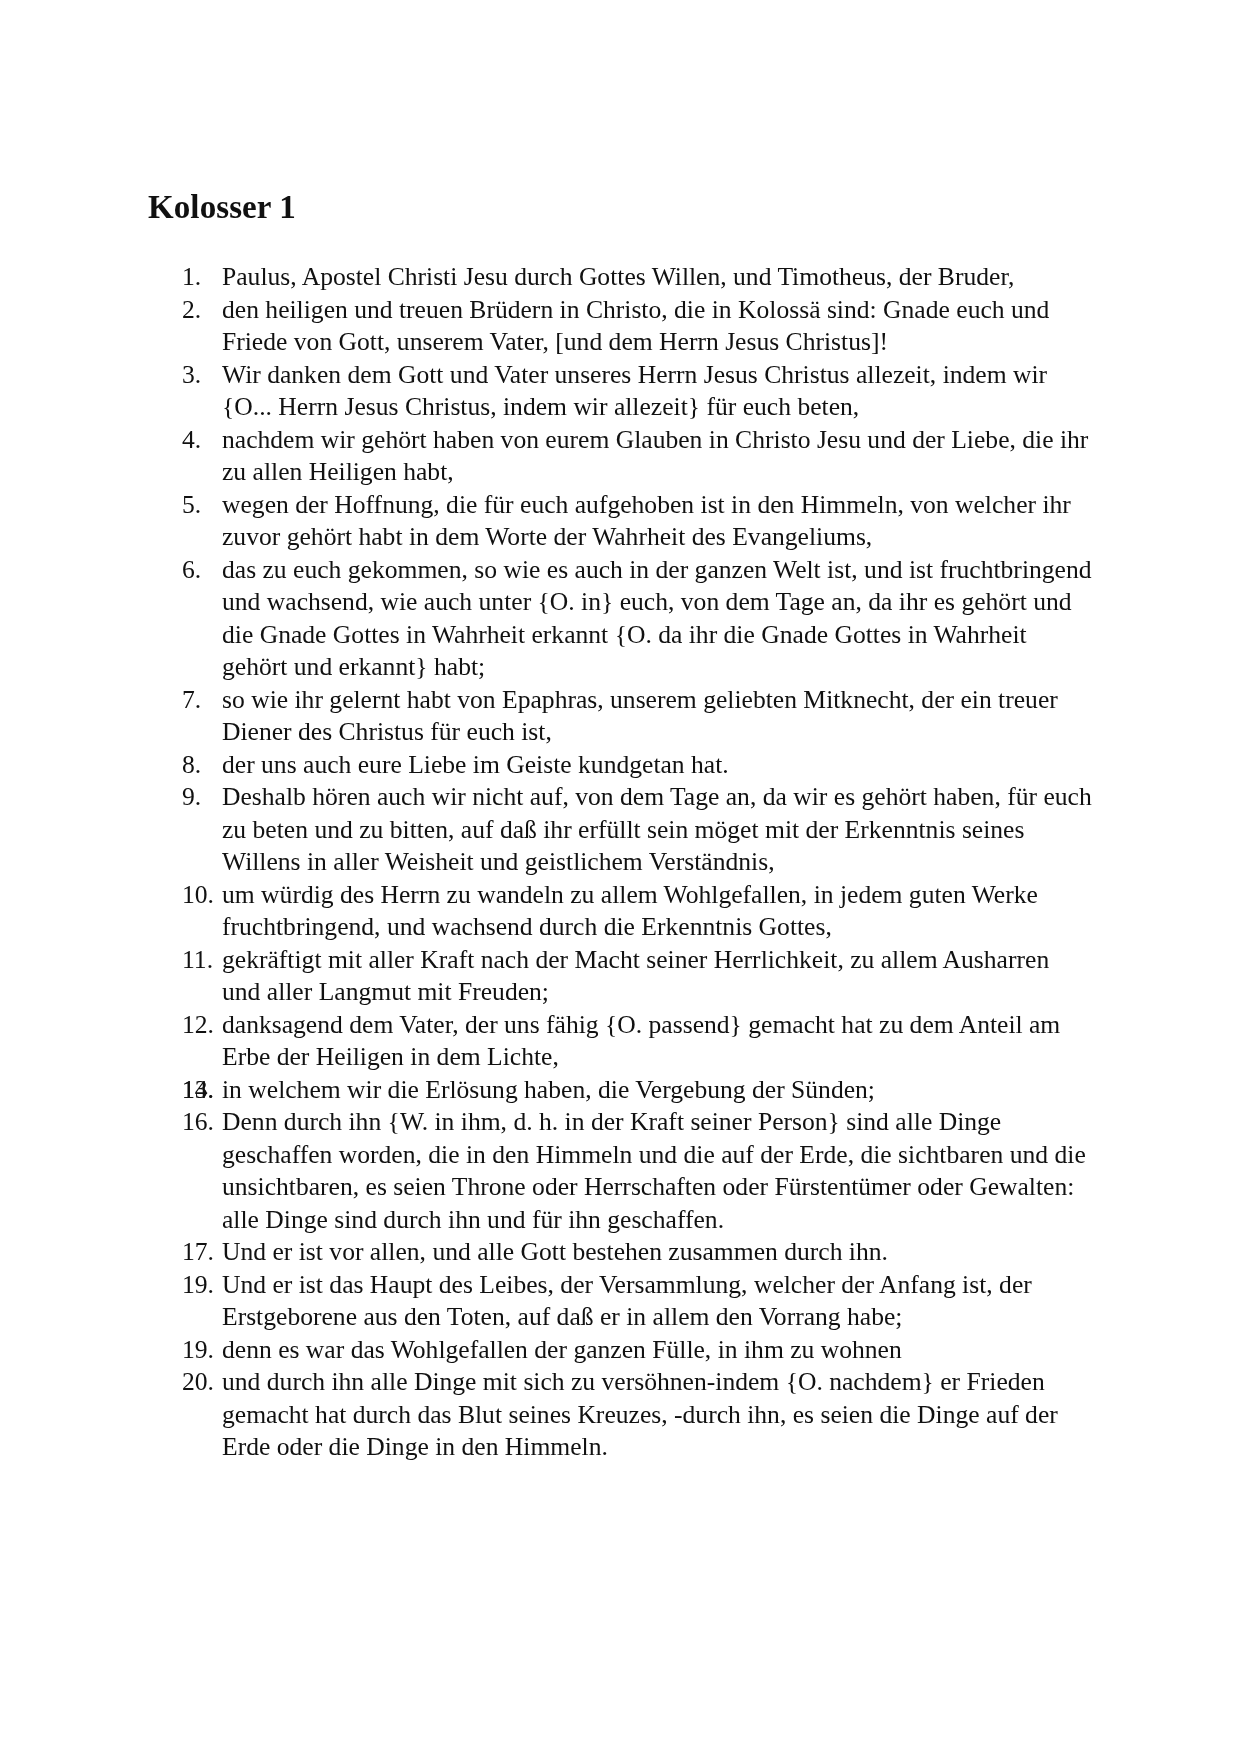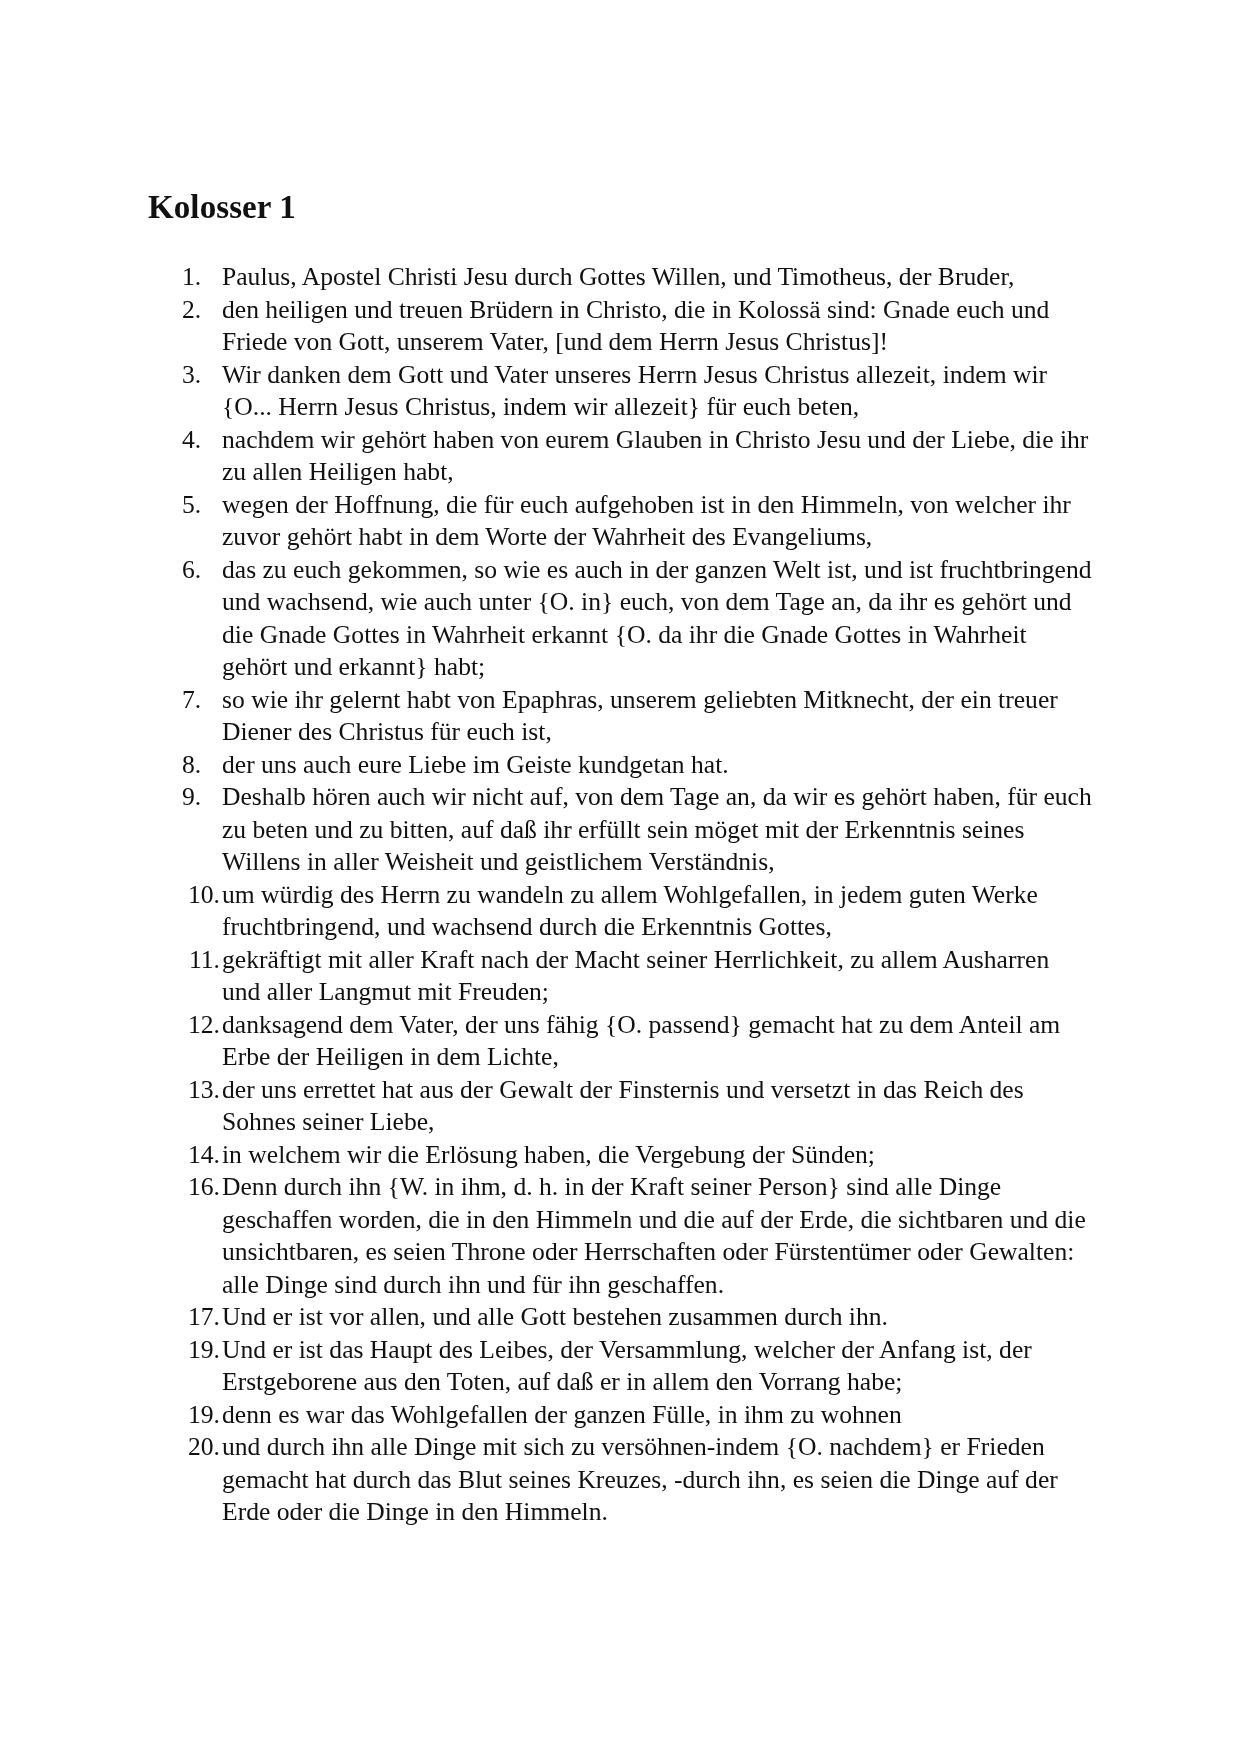--- a/index.html
+++ b/index.html
@@ -49,22 +49,21 @@
       font-size: 25.6px;
       line-height: 32.5px;
     }
     .verse-num {
       position: absolute;
       left: 160px;
       width: 54px;
       text-align: left;
     }
     .verse-num.two-digit {
-      left: 166px;
-      text-align: right;
+      left: 182px;
     }
     .verse-num.one-digit {
       left: 182px;
     }
     .verse-text {
       display: block;
     }
   </style>
 </head>
 <body>
@@ -116,21 +115,20 @@
     <li class="verse">
         <span class="verse-num two-digit">11.</span>
         <span class="verse-text">gekräftigt mit aller Kraft nach der Macht seiner Herrlichkeit, zu allem Ausharren und aller Langmut mit Freuden;</span>
       </li>
     <li class="verse">
         <span class="verse-num two-digit">12.</span>
         <span class="verse-text">danksagend dem Vater, der uns fähig {O. passend} gemacht hat zu dem Anteil am Erbe der Heiligen in dem Lichte,</span>
       </li>
     <li class="verse">
         <span class="verse-num two-digit">13.</span>
-        <span class="verse-text">der uns errettet hat aus der Gewalt der Finsternis und versetzt in das Reich des Sohnes seiner Liebe,</span>
       </li>
     <li class="verse">
         <span class="verse-num two-digit">14.</span>
         <span class="verse-text">in welchem wir die Erlösung haben, die Vergebung der Sünden;</span>
       </li>
     <li class="verse">
         <span class="verse-num two-digit">16.</span>
         <span class="verse-text">Denn durch ihn {W. in ihm, d. h. in der Kraft seiner Person} sind alle Dinge geschaffen worden, die in den Himmeln und die auf der Erde, die sichtbaren und die unsichtbaren, es seien Throne oder Herrschaften oder Fürstentümer oder Gewalten: alle Dinge sind durch ihn und für ihn geschaffen.</span>
       </li>
     <li class="verse">

